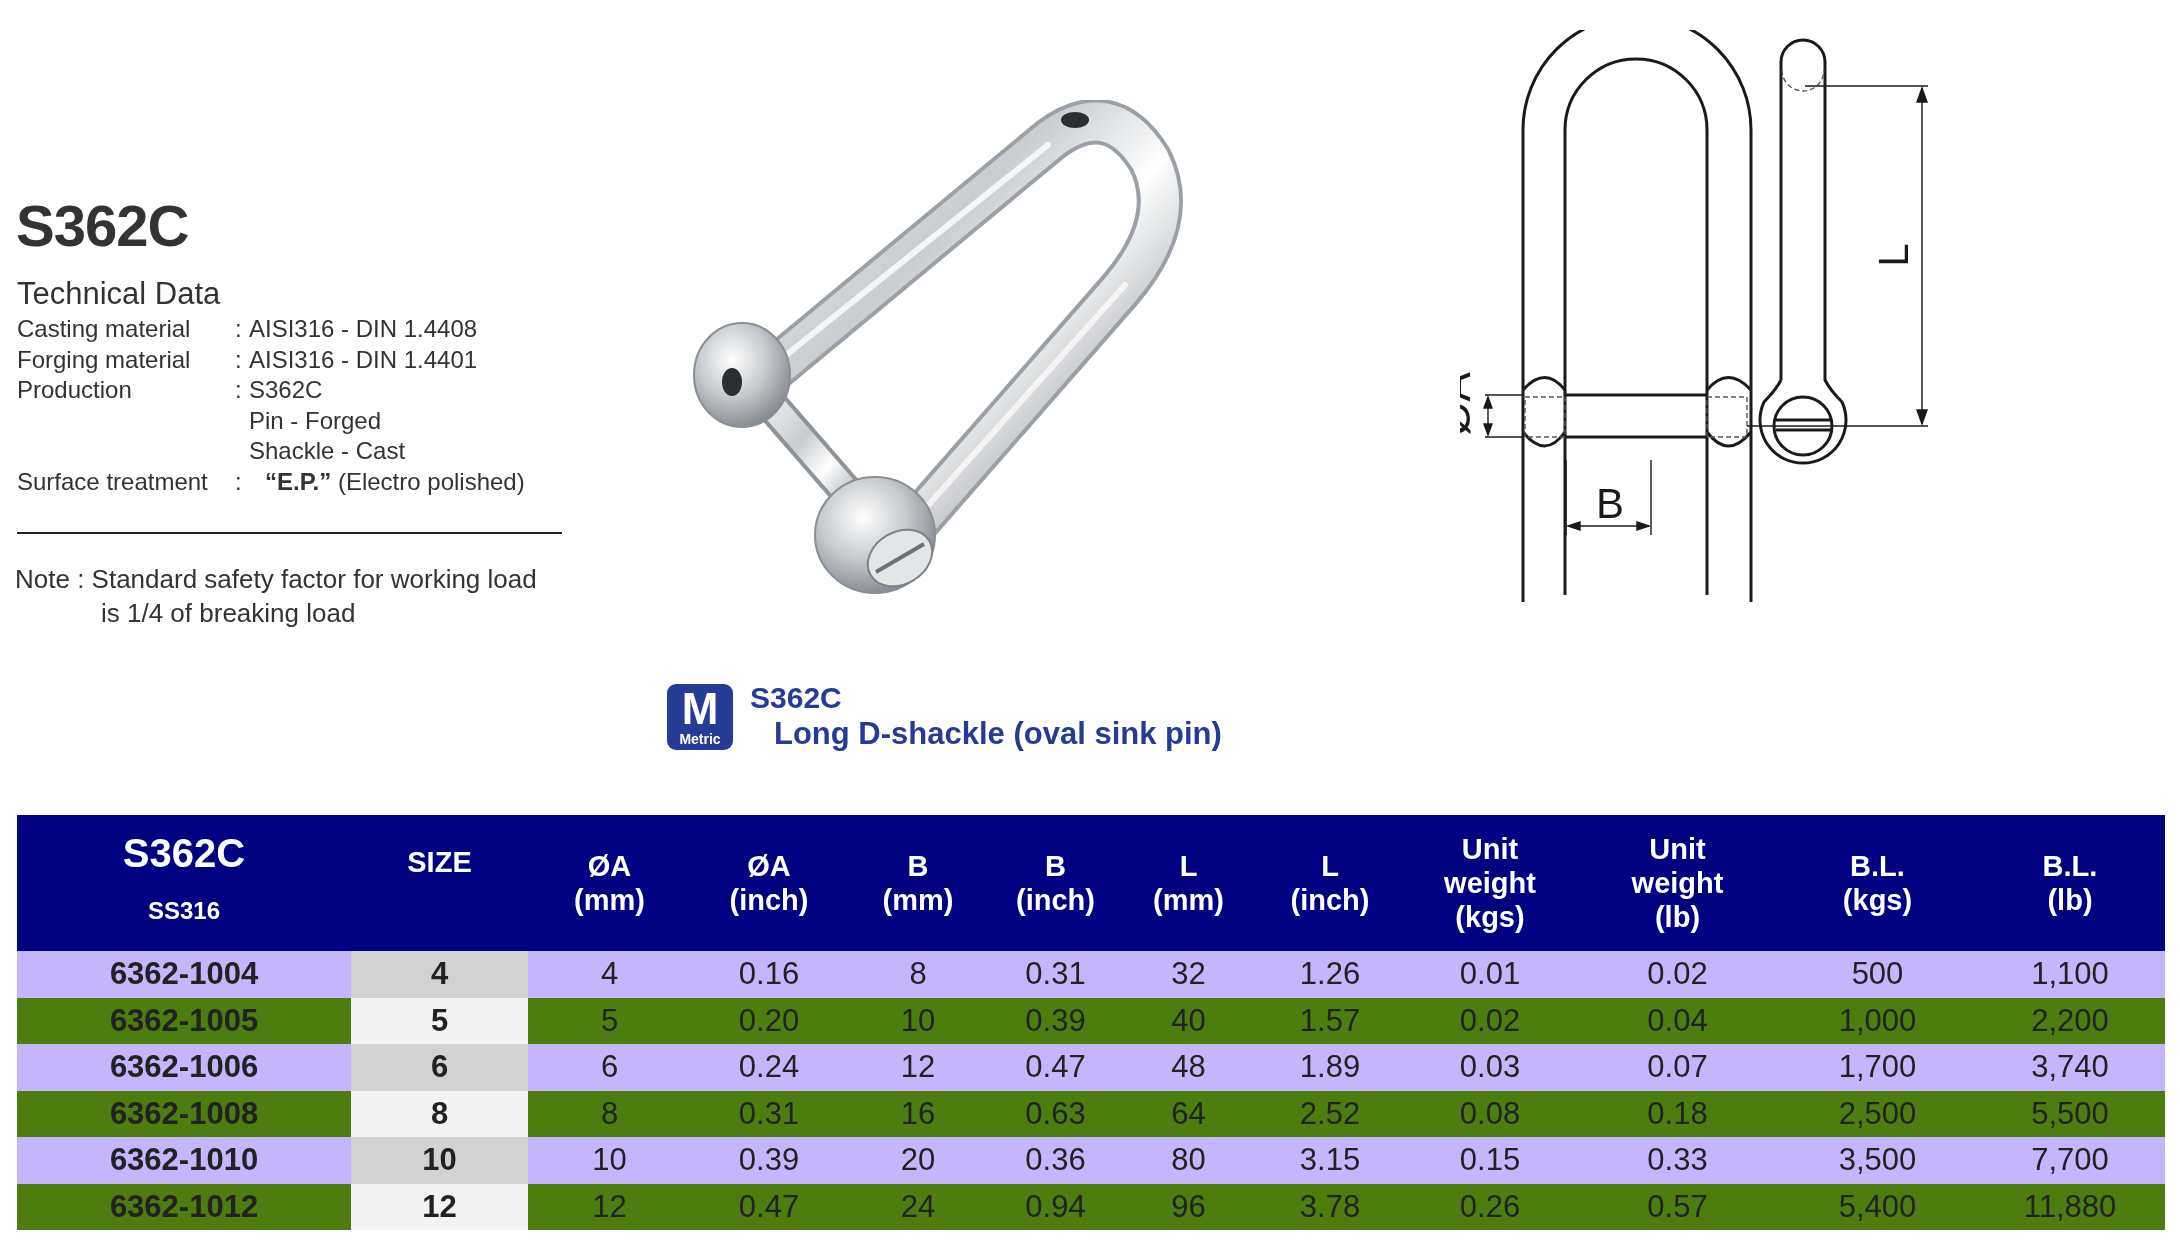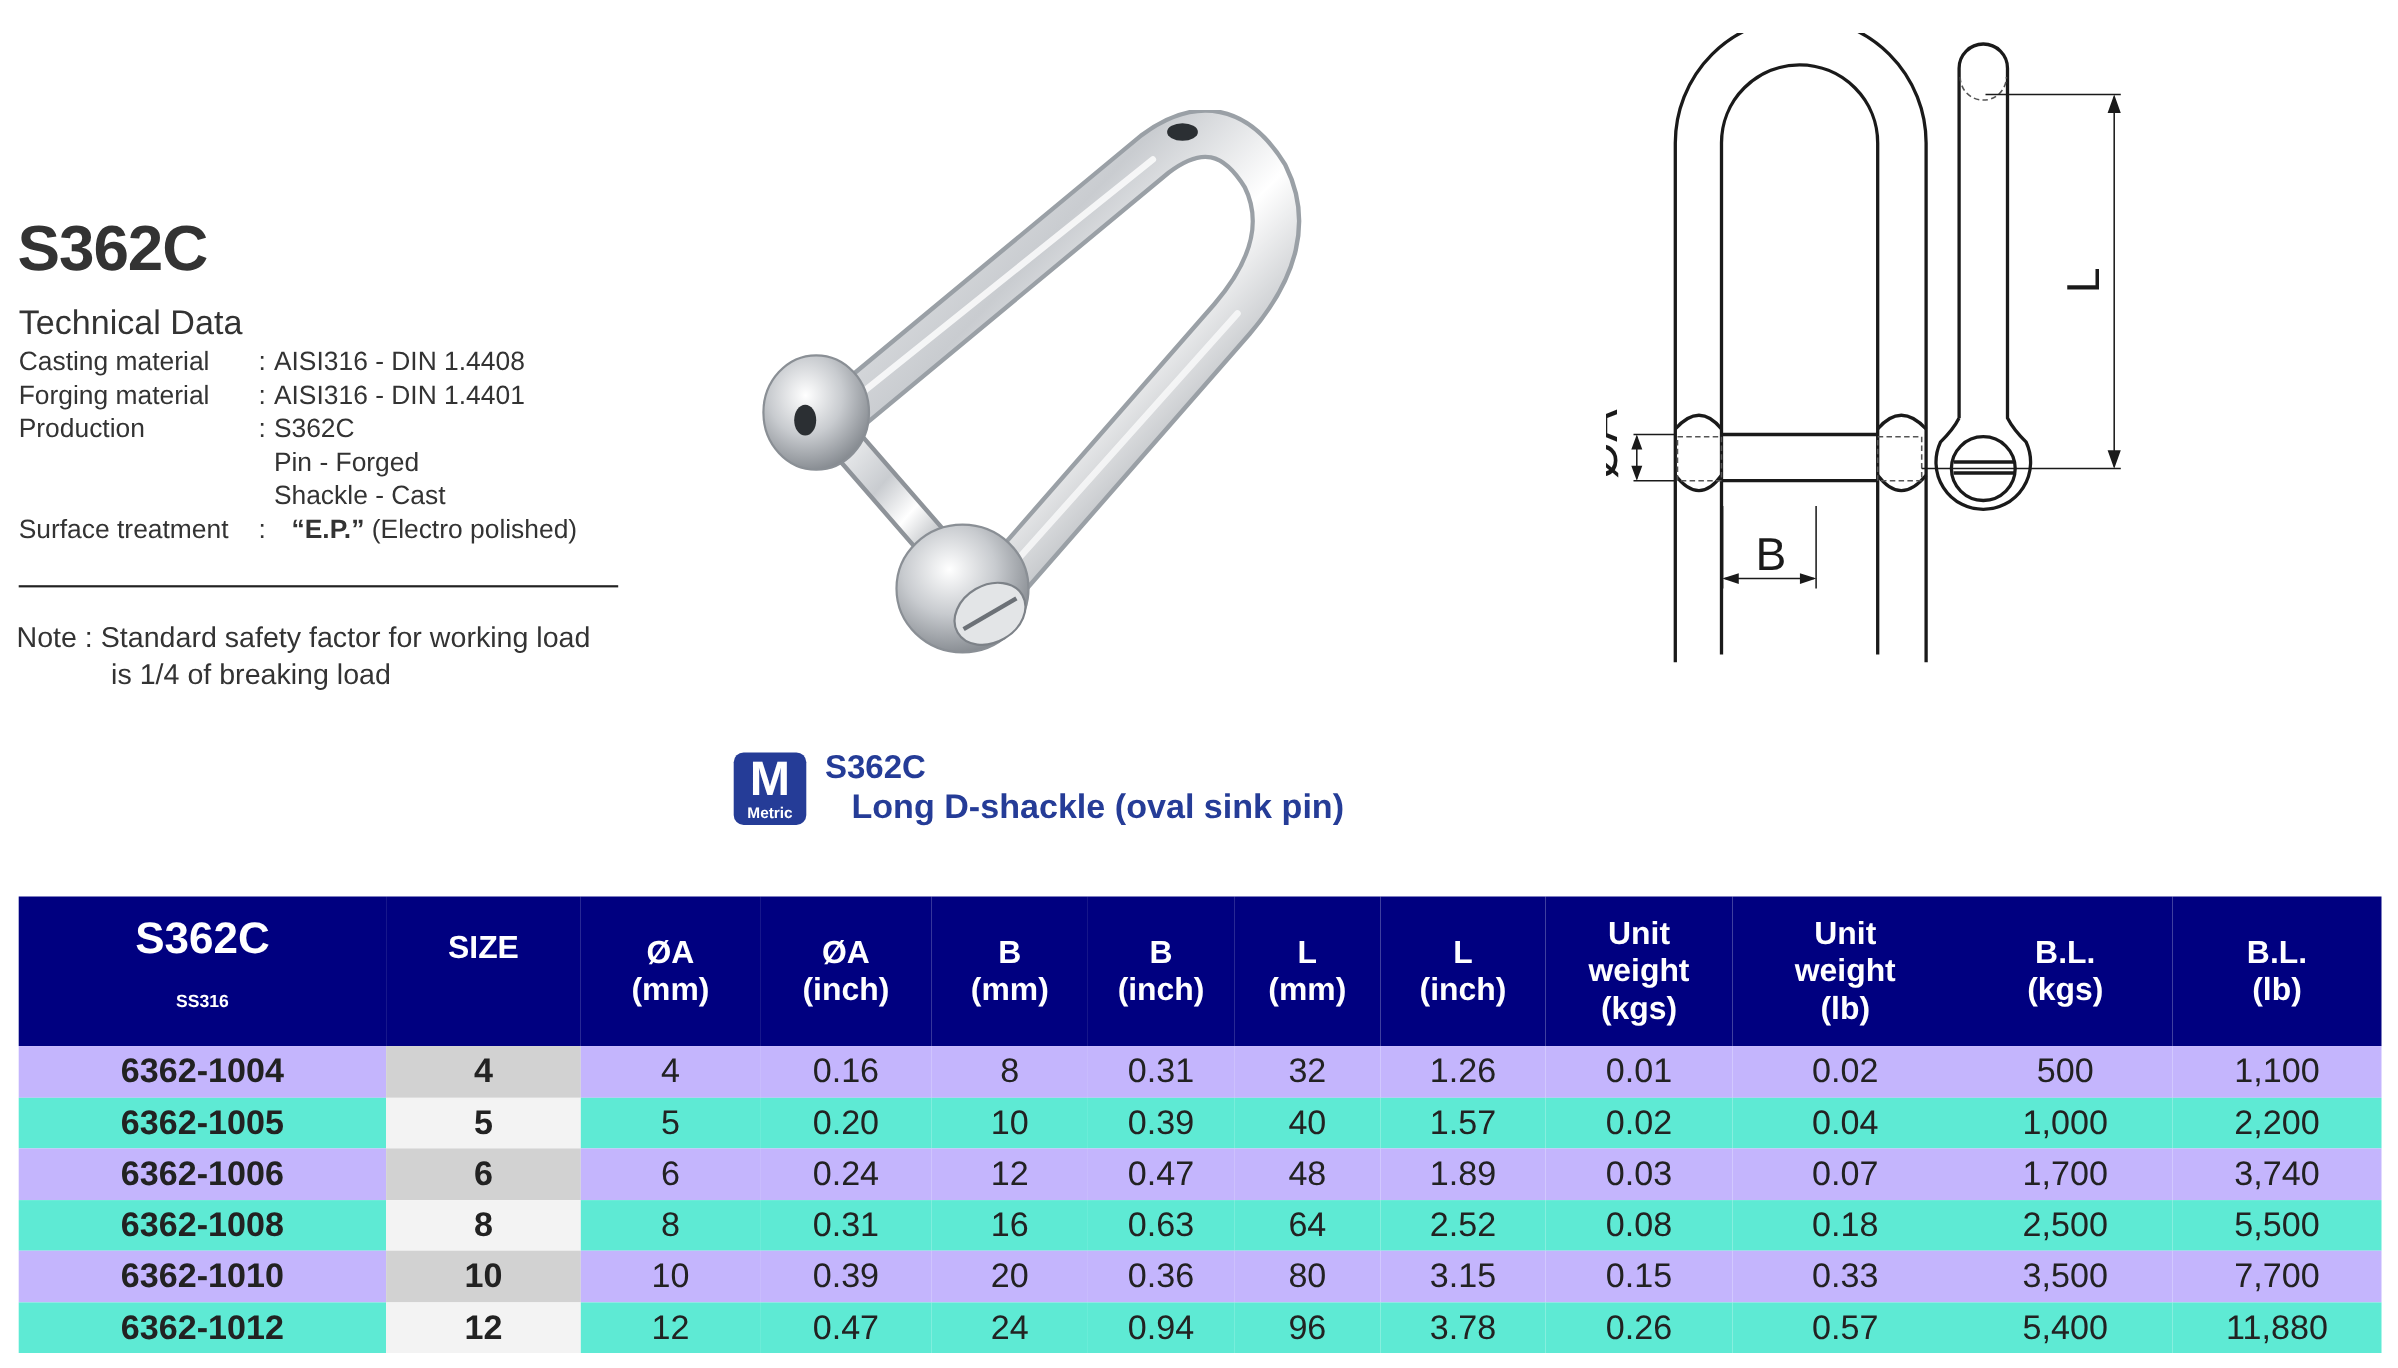--- a/index.html
+++ b/index.html
@@ -24,26 +24,26 @@
   .badge .m { font-size: 44px; font-weight: bold; line-height: 46px; display: block; margin-top: 2px; }
   .badge .metric { font-size: 14px; font-weight: bold; line-height: 14px; display: block; }
   .caption { position: absolute; left: 750px; top: 680px; color: #253c97; font-weight: bold; }
   .caption .code { font-size: 30px; line-height: 36px; display: block; }
   .caption .name { font-size: 31px; line-height: 36px; display: block; margin-left: 24px; }
 
   .drawing { position: absolute; left: 1460px; top: 30px; width: 700px; height: 700px; }
 
   .data-table { position: absolute; left: 17px; top: 815px; width: 2148px; border-collapse: collapse; table-layout: fixed; }
   .data-table th { background: #000080; color: #ffffff; font-weight: bold; font-size: 29px; line-height: 34px; height: 136px; vertical-align: middle; text-align: center; padding: 0; }
-  .data-table th .sub { display: block; font-size: 16px; margin-top: 14px; }
+  .data-table th .sub { display: block; font-size: 24px; margin-top: 14px; }
   .data-table th.model { vertical-align: top; padding-top: 16px; font-size: 40px; line-height: 44px; }
   .data-table th.size { vertical-align: top; padding-top: 30px; }
   .data-table td { height: 46.5px; font-size: 31px; text-align: center; color: #222222; padding: 0; }
   .data-table tr.odd td { background: #c4b5fd; }
-  .data-table tr.even td { background: #5eead4; }
+  .data-table tr.even td { background: #4d7c0f; }
   .data-table tr.odd td.size { background: #d2d2d2; }
   .data-table tr.even td.size { background: #f3f3f3; }
   .data-table td.code, .data-table td.size { font-weight: bold; }
 </style>
 </head>
 <body>
 
 <div class="product-title">S362C</div>
 <div class="tech-heading">Technical Data</div>
 

